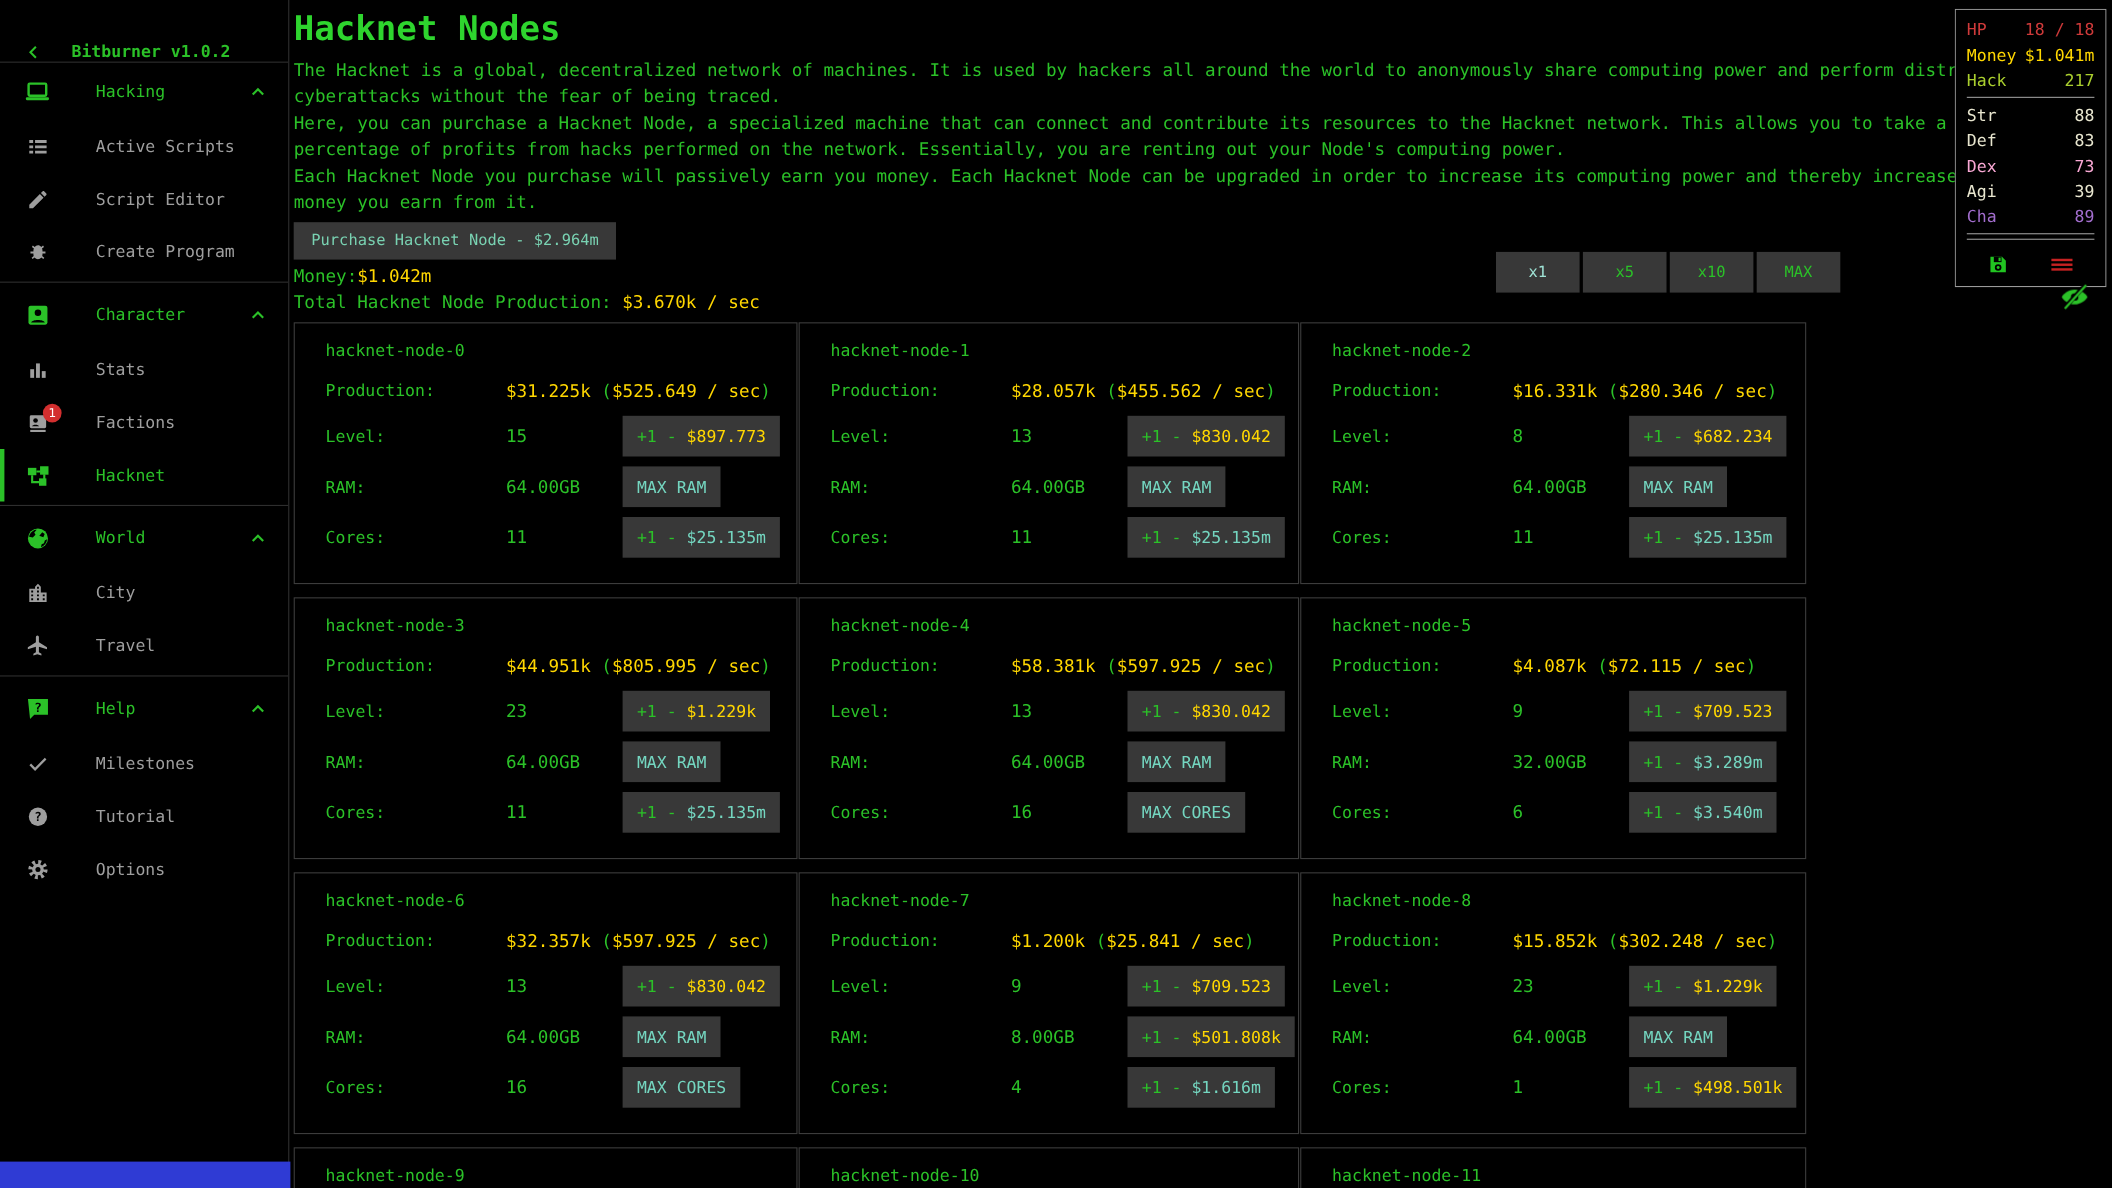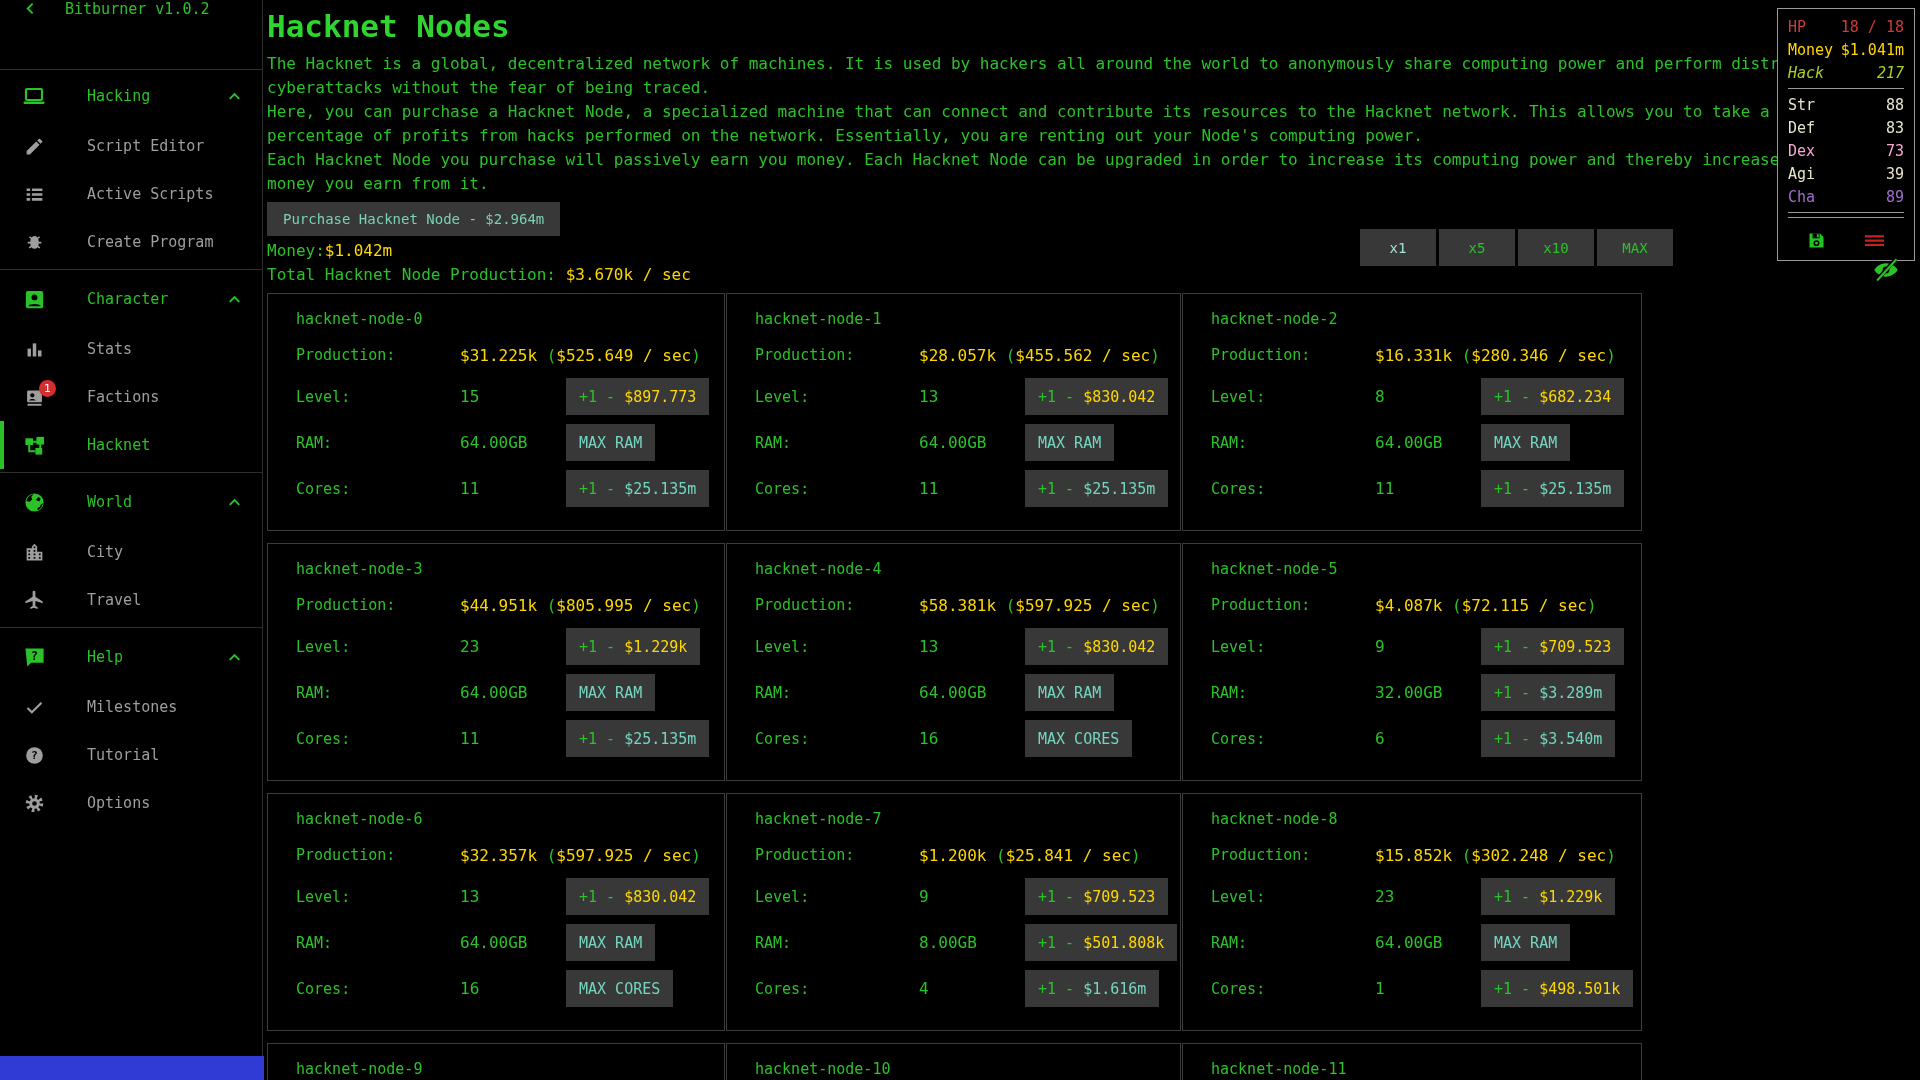--- a/index.html
+++ b/index.html
@@ -8,21 +8,21 @@
     --card-border:#3c3c3c; --panel-border:#9a9a9a;
   }
   *{margin:0;padding:0;box-sizing:border-box;}
   html,body{width:1920px;height:1080px;overflow:hidden;background:#000;
     font-family:"DejaVu Sans Mono","Liberation Mono",monospace;}
   .green{color:var(--green);} .money{color:var(--money);} .teal{color:var(--teal);}
   svg{display:block;}
 
   
   #sidebar{position:fixed;left:0;top:0;bottom:0;width:263px;border-right:1px solid var(--line);background:#000;z-index:5;}
-  .sb-header{height:70px;display:flex;align-items:flex-start;border-bottom:1px solid var(--line);color:var(--green);}
+  .sb-header{height:57px;display:flex;align-items:flex-end;border-bottom:1px solid var(--line);color:var(--green);font-weight:bold;}
   .sb-back{margin-left:22px;cursor:pointer;color:var(--green);}
   .sb-title{margin-left:26px;font-size:15px;}
   .sb-item{height:48px;display:flex;align-items:center;color:var(--gray);cursor:pointer;position:relative;}
   .sb-item .sb-icon{width:26px;margin-left:21px;display:flex;justify-content:center;position:relative;}
   .sb-item .sb-label{margin-left:40px;font-size:15px;}
   .sb-item.section{height:52px;color:var(--green);}
   .sb-item.section .sb-label{color:var(--green);}
   .sb-item .sb-chev{margin-left:auto;margin-right:18px;color:var(--green);}
   .sb-item.selected{box-shadow:inset 4px 0 0 var(--green);}
   .sb-item.selected .sb-label,.sb-item.selected .sb-icon{color:var(--green);}
@@ -92,35 +92,35 @@
         </span>
         <span class="sb-label">Hacking</span>
         <span class="sb-chev"><span><svg viewBox="0 0 24 24" width="19" height="19">
               <path d="M6 15l6-6 6 6" fill="none" stroke="currentColor" stroke-width="2.5"></path>
             </svg></span></span>
       </div>
       <div class="sb-item">
         <span class="sb-icon">
           <span>
             <svg viewBox="0 0 24 24" width="21" height="21" fill="currentColor">
+              <path d="M3 5h4v3H3zM9 5h12v3H9zM3 10.5h4v3H3zM9 10.5h12v3H9zM3 16h4v3H3zM9 16h12v3H9z"></path>
+            </svg>
+          </span>
+        </span>
+        <span class="sb-label">Active Scripts</span>
+      </div>
+      <div class="sb-item">
+        <span class="sb-icon">
+          <span>
+            <svg viewBox="0 0 24 24" width="21" height="21" fill="currentColor">
               <path d="M3 17.2V21h3.8L17.8 10 14 6.2 3 17.2zM20.7 7.04c.39-.39.39-1.02 0-1.41L18.37 3.3c-.39-.39-1.02-.39-1.41 0l-1.84 1.83 3.75 3.75 1.83-1.84z"></path>
             </svg>
           </span>
         </span>
         <span class="sb-label">Script Editor</span>
-      </div>
-      <div class="sb-item">
-        <span class="sb-icon">
-          <span>
-            <svg viewBox="0 0 24 24" width="21" height="21" fill="currentColor">
-              <path d="M3 5h4v3H3zM9 5h12v3H9zM3 10.5h4v3H3zM9 10.5h12v3H9zM3 16h4v3H3zM9 16h12v3H9z"></path>
-            </svg>
-          </span>
-        </span>
-        <span class="sb-label">Active Scripts</span>
       </div>
       <div class="sb-item">
         <span class="sb-icon">
           <span>
             <svg viewBox="0 0 24 24" width="21" height="21" fill="currentColor">
               <path d="M12 4.5c1.4 0 2.6.7 3.4 1.8l1.9-1.4 1 1.4-2.1 1.5c.3.7.5 1.5.5 2.3v.9h3.1v2h-3.1v1c0 .6-.1 1.2-.3 1.8l2.2 1.6-1 1.4-2.1-1.5a4.4 4.4 0 0 1-7 0l-2.1 1.5-1-1.4 2.2-1.6c-.2-.6-.3-1.2-.3-1.8v-1H4.2v-2h3.1v-.9c0-.8.2-1.6.5-2.3L5.7 6.3l1-1.4 1.9 1.4A4.3 4.3 0 0 1 12 4.5z"></path>
             </svg>
           </span>
         </span>
         <span class="sb-label">Create Program</span>
@@ -560,21 +560,21 @@
 <div id="overview">
   <div id="ov-rows">
       <div class="ov-row" style="color: rgb(207, 58, 58);">
         <span>HP</span>
         <span>18 / 18</span>
       </div>
       <div class="ov-row" style="color: rgb(255, 215, 0);">
         <span>Money</span>
         <span>$1.041m</span>
       </div>
-      <div class="ov-row" style="color: rgb(170, 207, 46); font-style: italic;">
+      <div class="ov-row" style="color: rgb(170, 207, 46);">
         <span>Hack</span>
         <span>217</span>
       </div>
       <div class="ov-hr"></div>
       <div class="ov-row" style="color: rgb(232, 230, 207);">
         <span>Str</span>
         <span>88</span>
       </div>
       <div class="ov-row" style="color: rgb(232, 230, 207);">
         <span>Def</span>

